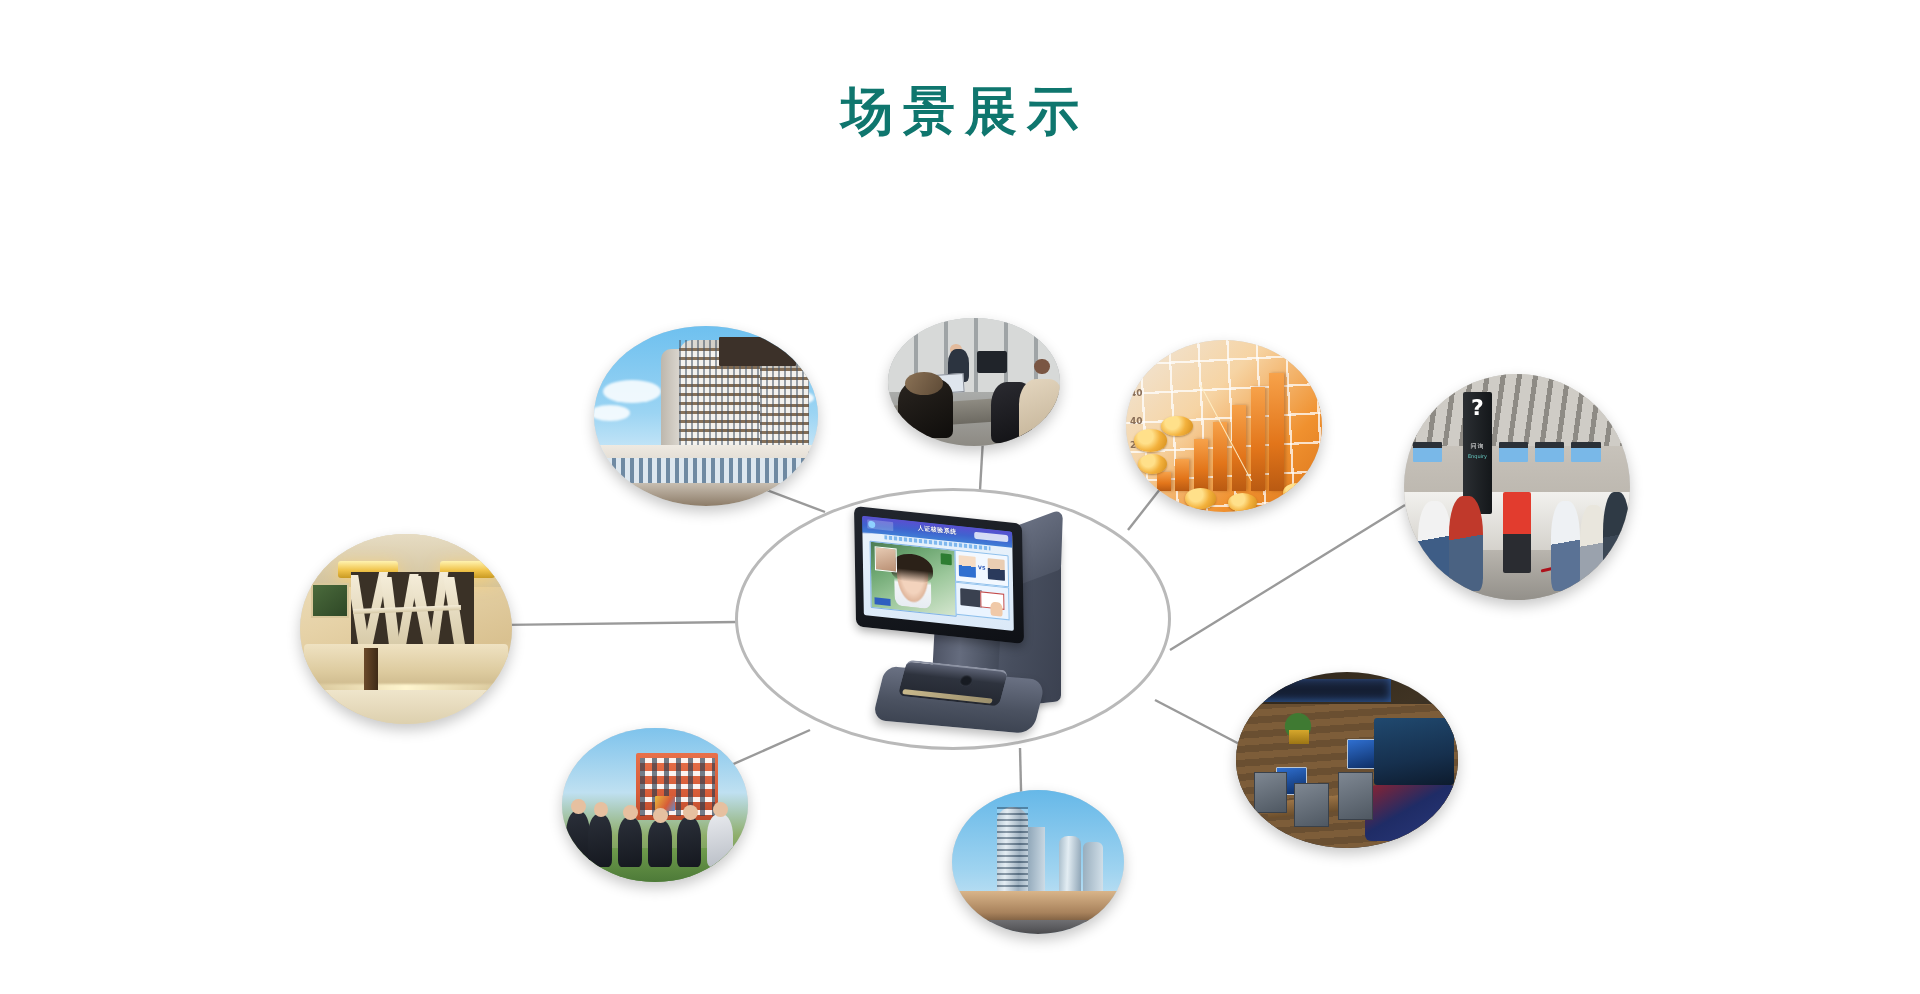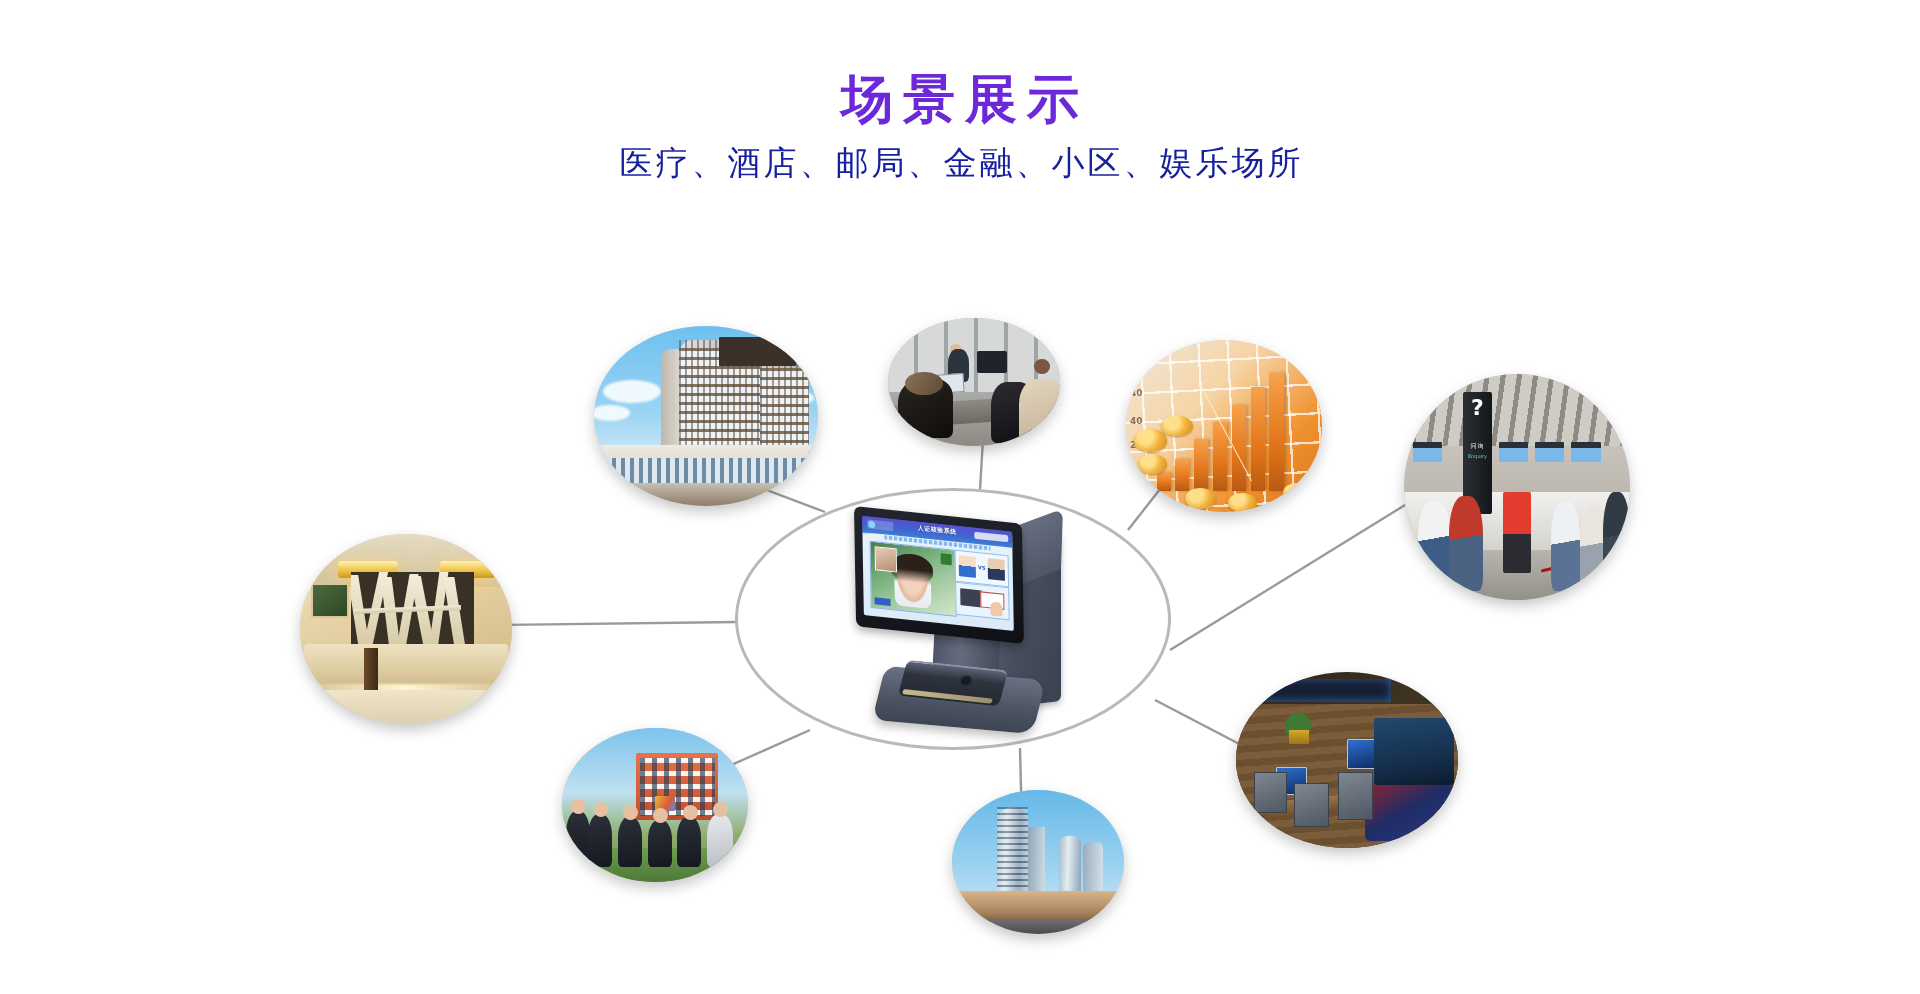--- a/index.html
+++ b/index.html
@@ -22,24 +22,24 @@
     left: 0;
     top: 0;
     width: 1920px;
     text-align: center;
     padding-top: 72px;
     box-sizing: border-box;
   }
   .page-title {
     font-size: 52px;
     font-weight: 700;
-    color: #6d28d9;
+    color: #0f766e;
     letter-spacing: 10px;
     line-height: 1.05;
-    margin: 0;
+    margin: 12px;
     text-indent: 10px;
   }
   .page-subtitle {
     font-size: 33px;
     font-weight: 500;
     color: #17219e;
     letter-spacing: 3px;
     line-height: 1.35;
     margin: 14px 0 0 0;
     text-indent: 3px;
@@ -736,21 +736,20 @@
     width: 16%; height: 16%;
     background: linear-gradient(140deg, #4b6b3c, #2e4726);
     border: 2px solid #d8c79b;
   }
 </style>
 </head>
 <body>
 
 <div class="header">
   <h1 class="page-title">场景展示</h1>
-  <p class="page-subtitle">医疗、酒店、邮局、金融、小区、娱乐场所</p>
 </div>
 
 <div class="stage">
 
   <svg class="connector-layer" viewBox="0 0 1920 994" xmlns="http://www.w3.org/2000/svg">
     <g stroke="#9a9a9a" stroke-width="2.4" fill="none">
       <line x1="825" y1="512" x2="700" y2="465"></line>
       <line x1="980" y1="490" x2="985" y2="405"></line>
       <line x1="1128" y1="530" x2="1175" y2="470"></line>
       <line x1="1170" y1="650" x2="1405" y2="505"></line>

